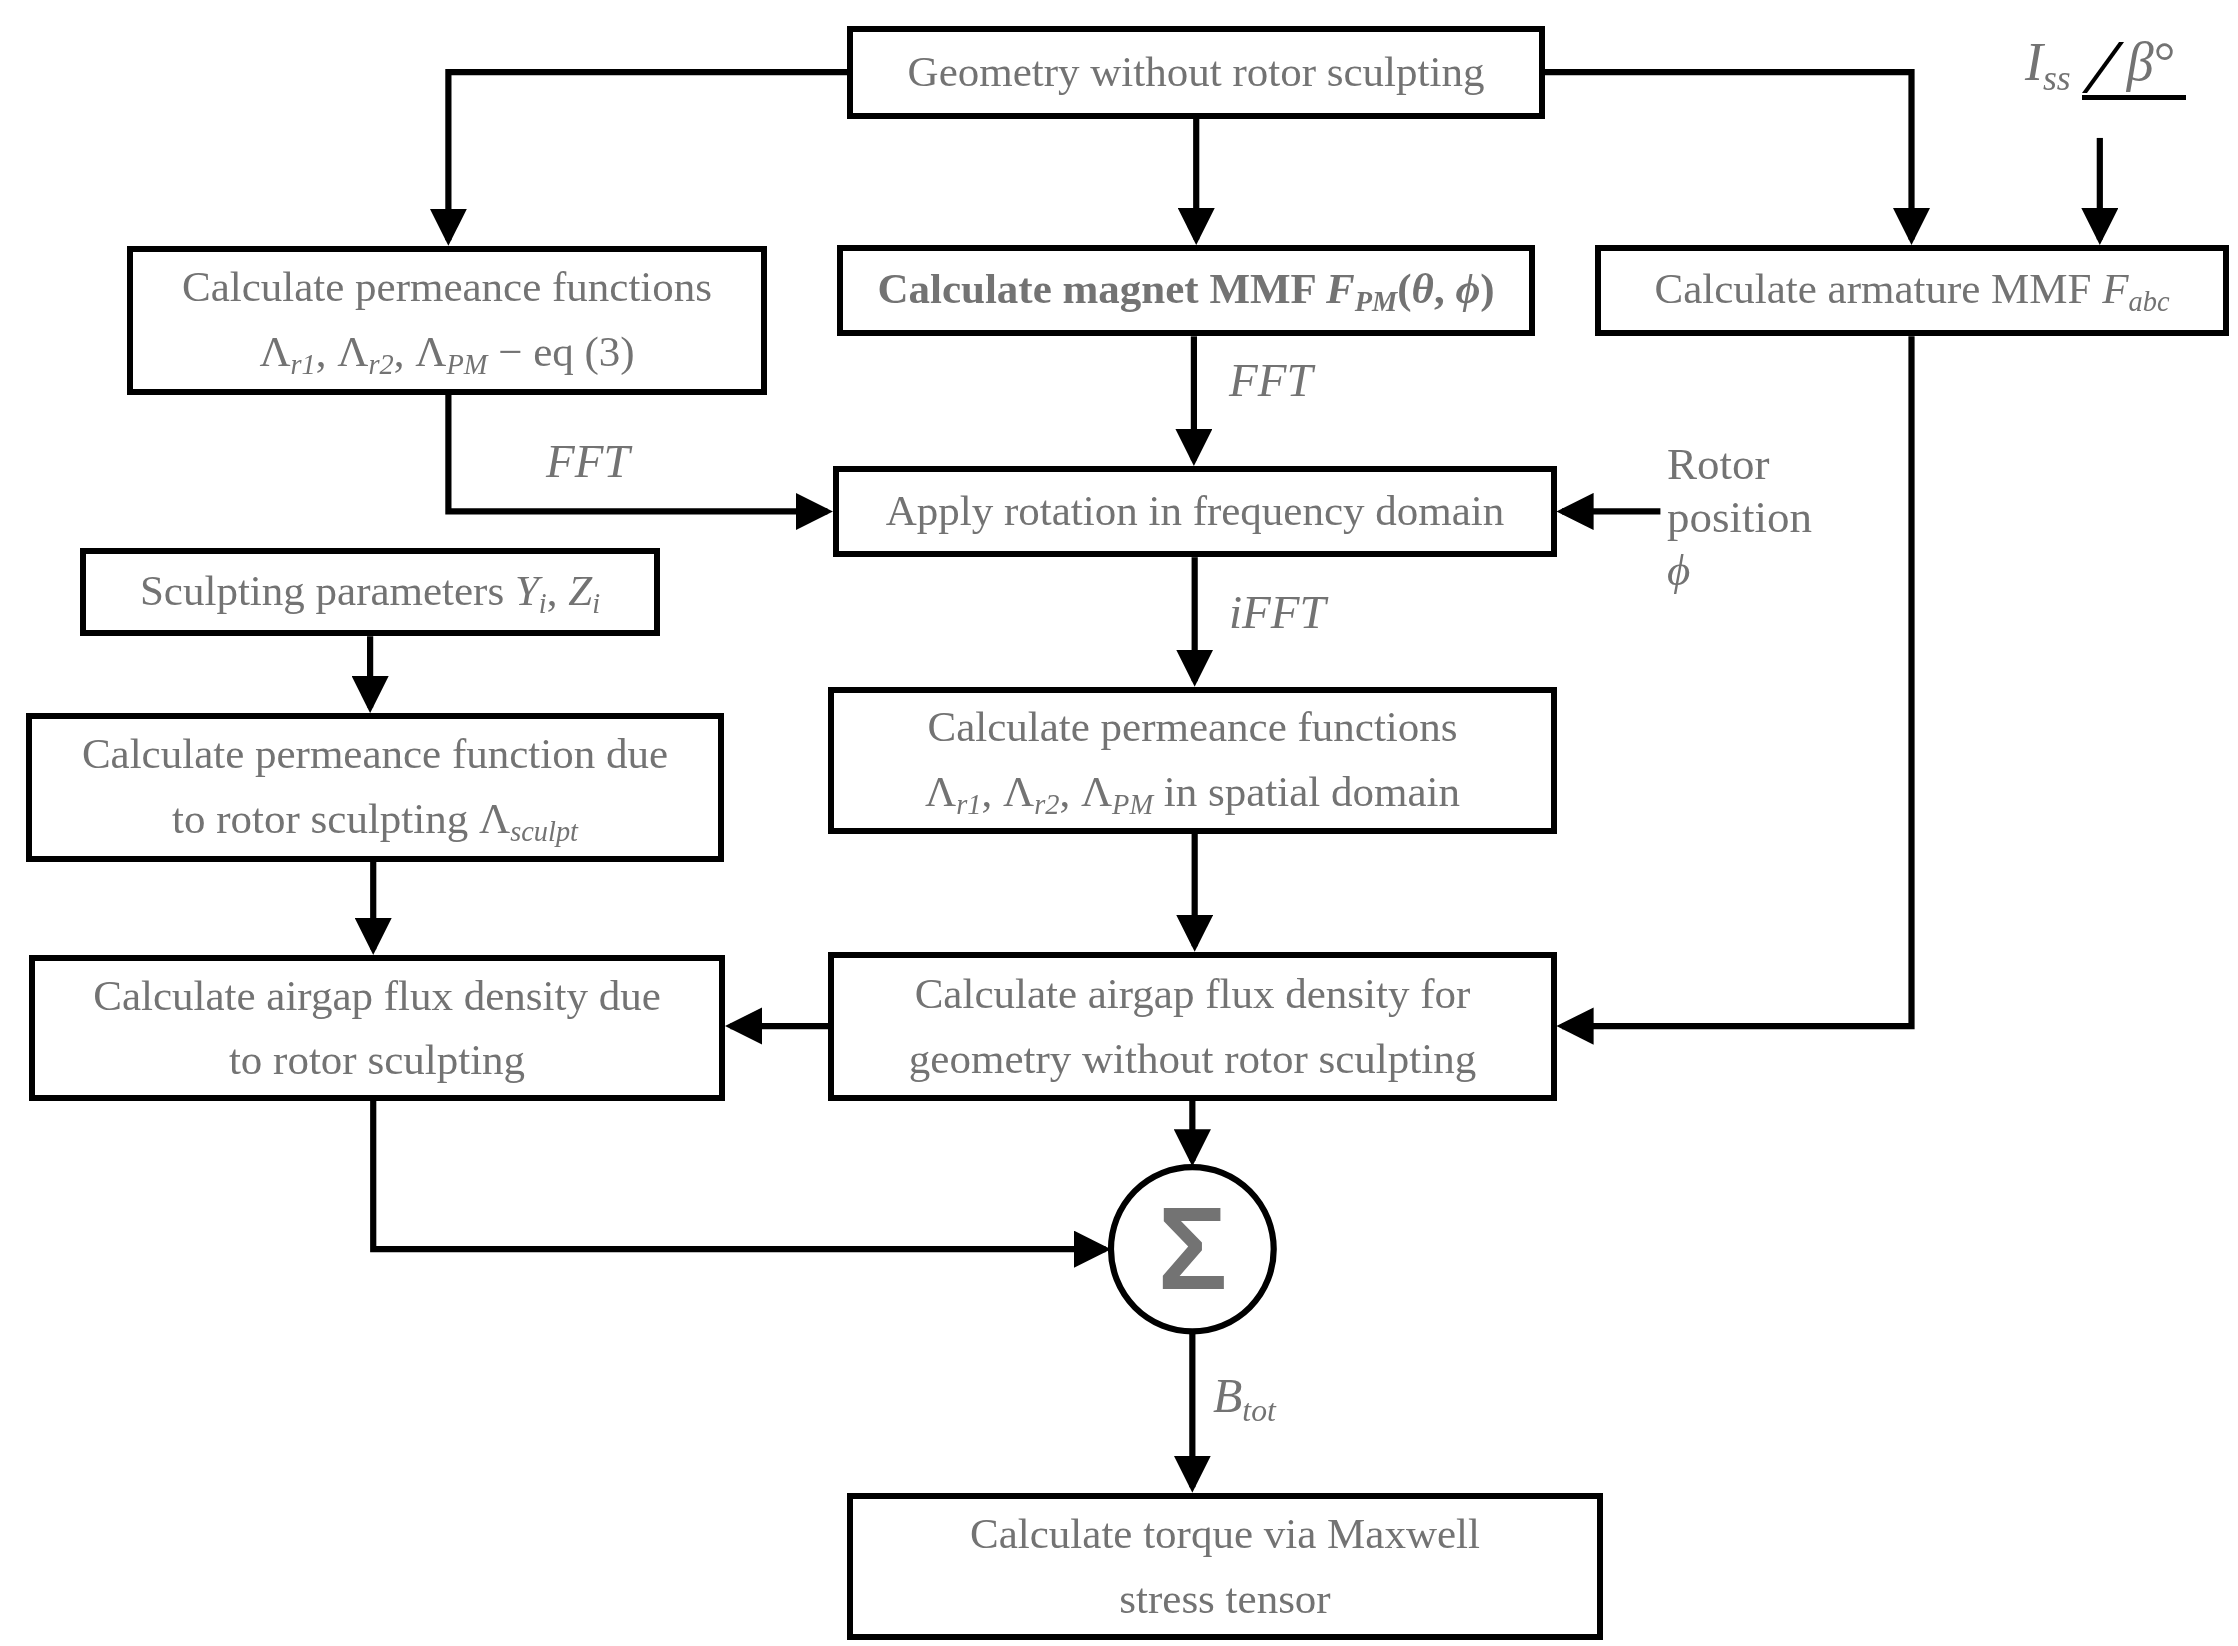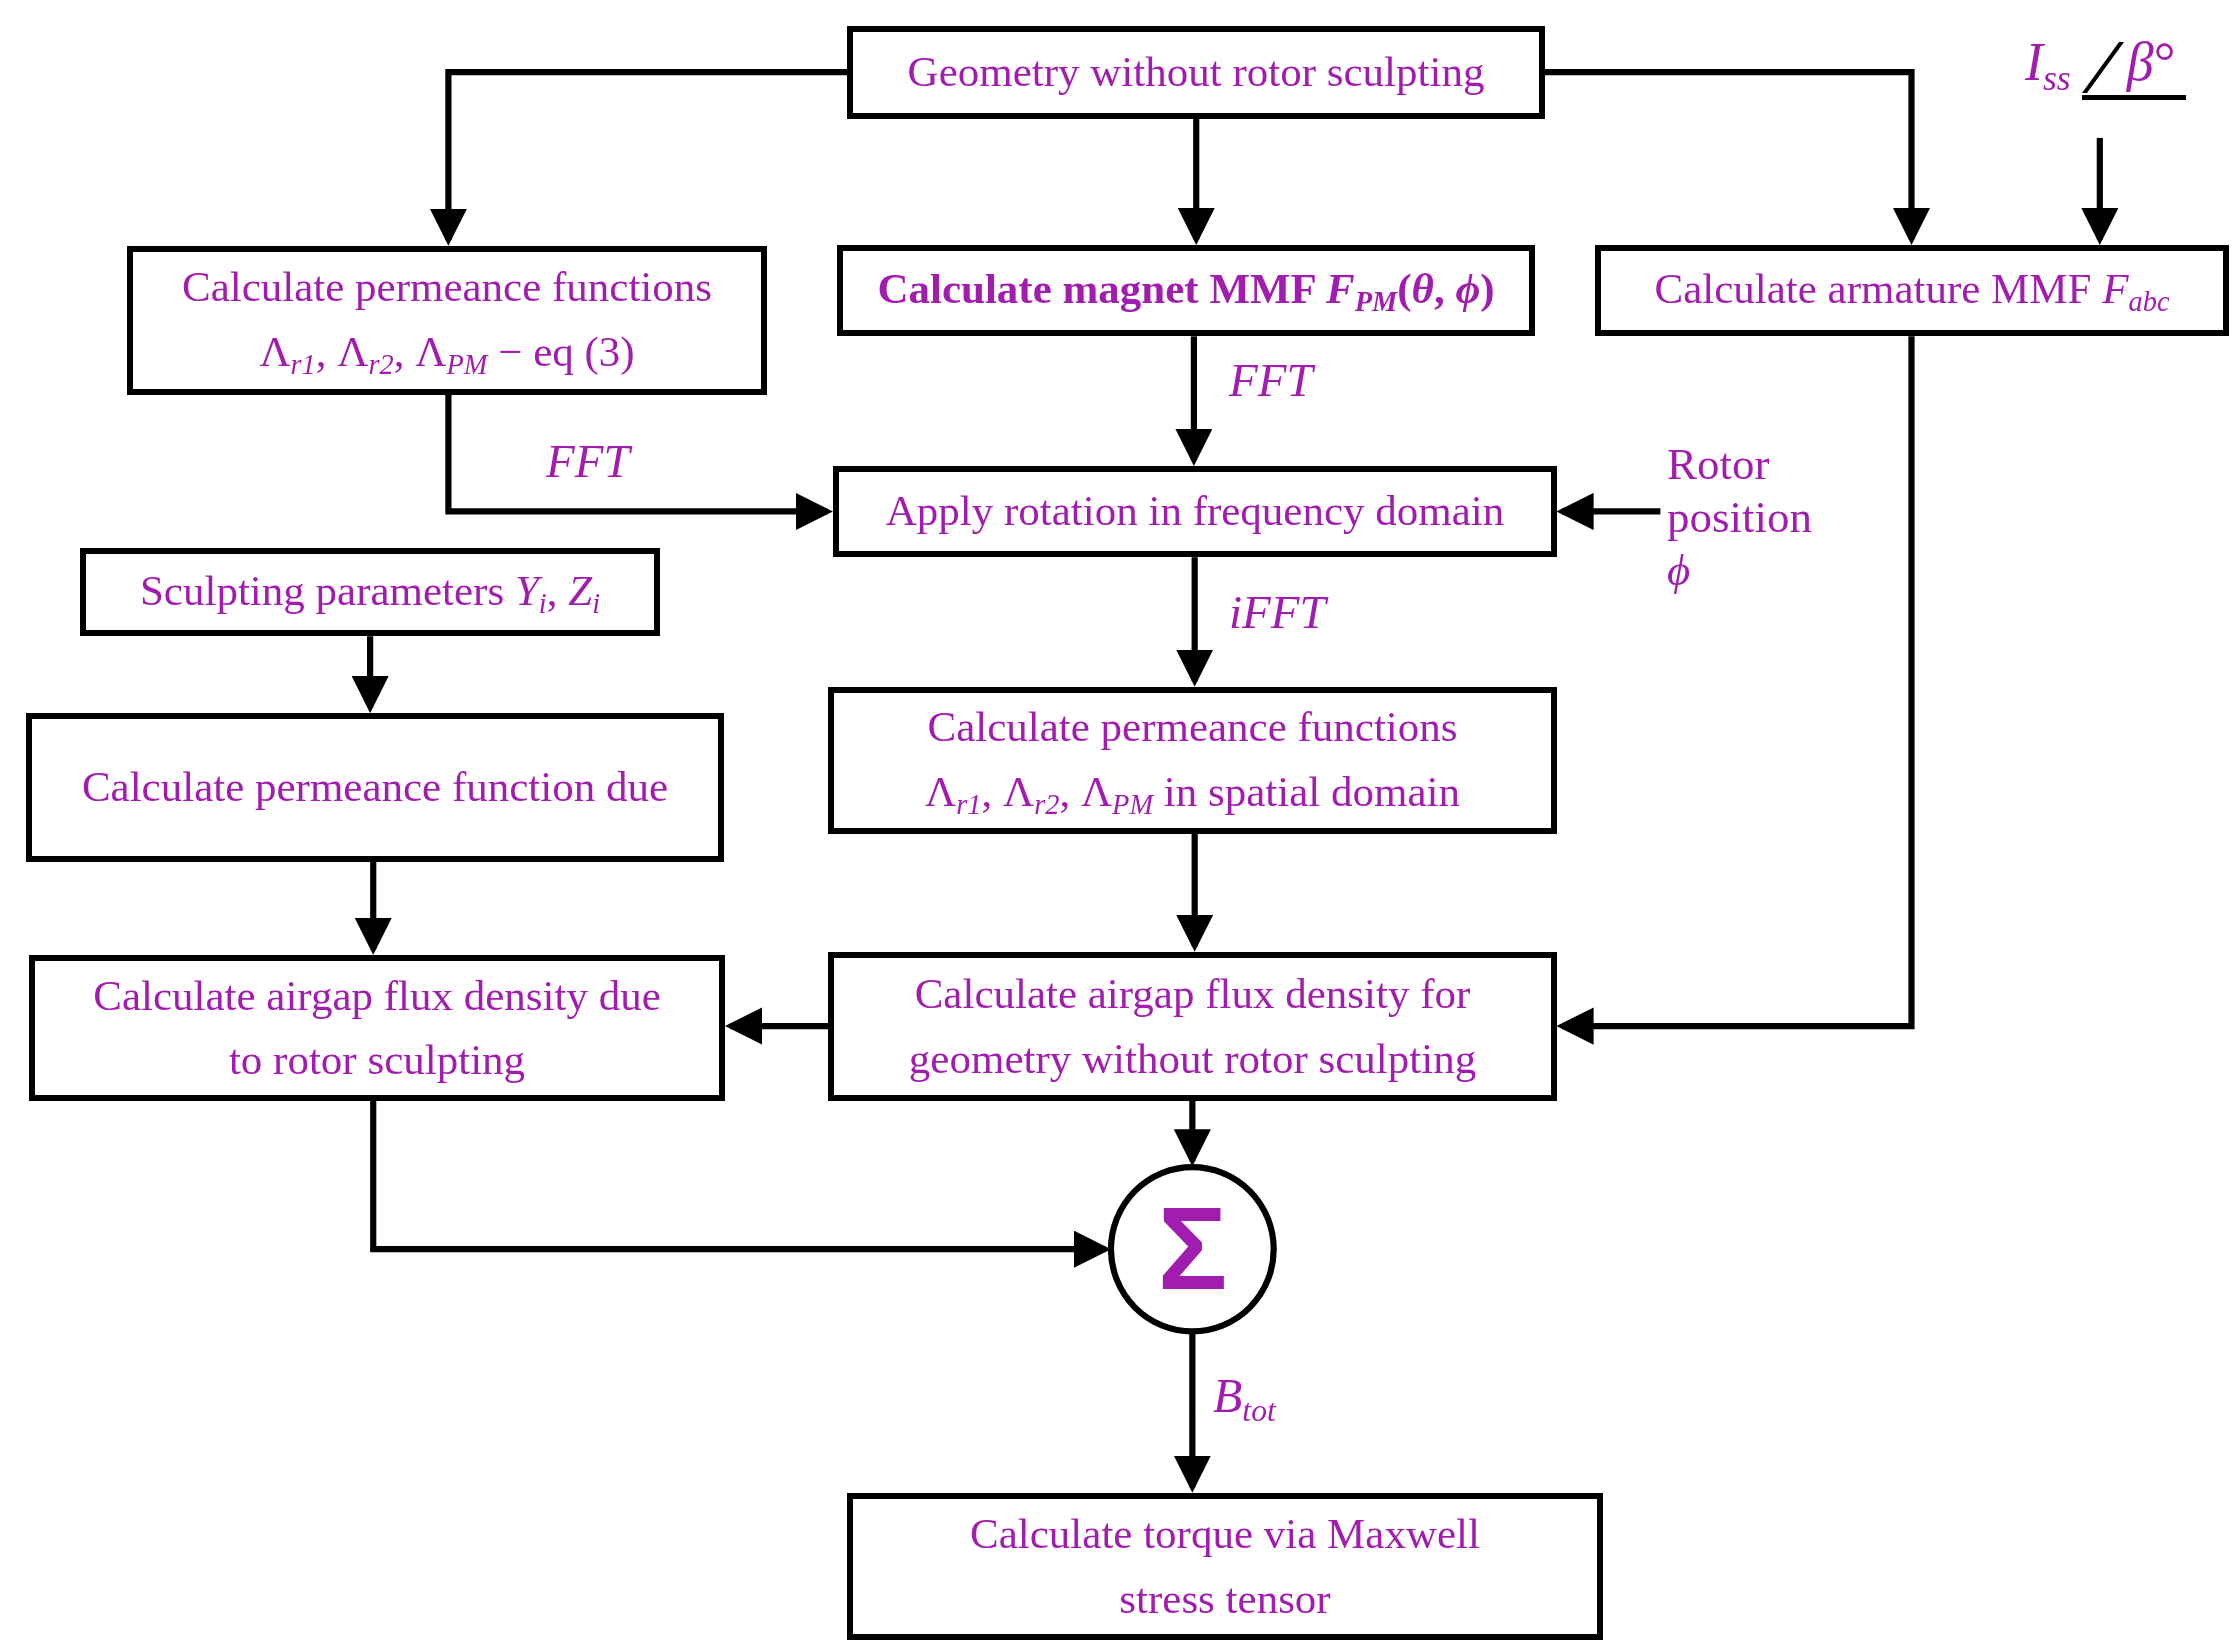--- a/index.html
+++ b/index.html
@@ -2,21 +2,21 @@
 <html style="font-size:12.4px"><head>
 <meta charset="utf-8">
 <title>Torque calculation flowchart</title>
 <style>
   html,body{margin:0;padding:0;background:#ffffff;}
   .canvas{
     position:relative;
     width:2239px;height:1646px;
     background:#ffffff;
     font-family:"Liberation Serif","DejaVu Serif",serif;
-    color:#a21caf;
+    color:#737373;
     overflow:hidden;
   }
   .wires{position:absolute;left:0;top:0;width:2239px;height:1646px;}
   .box{
     position:absolute;
     box-sizing:border-box;
     border:6.2px solid #000;
     background:#fff;
     display:flex;
     flex-direction:column;
@@ -111,20 +111,21 @@
   <div class="box" style="left:833px;top:466px;width:724px;height:91px;">
     <div class="box-line"><span class="run-n">Apply rotation in frequency domain</span></div>
   </div>
 
   <div class="box" style="left:80px;top:548px;width:580px;height:88px;">
     <div class="box-line"><span class="run-n">Sculpting parameters </span><span class="run-i">Y</span><span class="run-b">i</span><span class="run-n">, </span><span class="run-i">Z</span><span class="run-b">i</span></div>
   </div>
 
   <div class="box" style="left:26px;top:713px;width:698px;height:149px;">
     <div class="box-line"><span class="run-n">Calculate permeance function due</span></div>
+    <div class="box-line"><span class="run-n">to rotor sculpting Λ</span><span class="run-b">sculpt</span></div>
   </div>
 
   <div class="box" style="left:828px;top:687px;width:729px;height:147px;">
     <div class="box-line"><span class="run-n">Calculate permeance functions</span></div>
     <div class="box-line"><span class="run-n">Λ</span><span class="run-b">r1</span><span class="run-n">, Λ</span><span class="run-b">r2</span><span class="run-n">, Λ</span><span class="run-b">PM</span><span class="run-n"> in spatial domain</span></div>
   </div>
 
   <div class="box" style="left:29px;top:955px;width:696px;height:146px;">
     <div class="box-line"><span class="run-n">Calculate airgap flux density due</span></div>
     <div class="box-line"><span class="run-n">to rotor sculpting</span></div>

